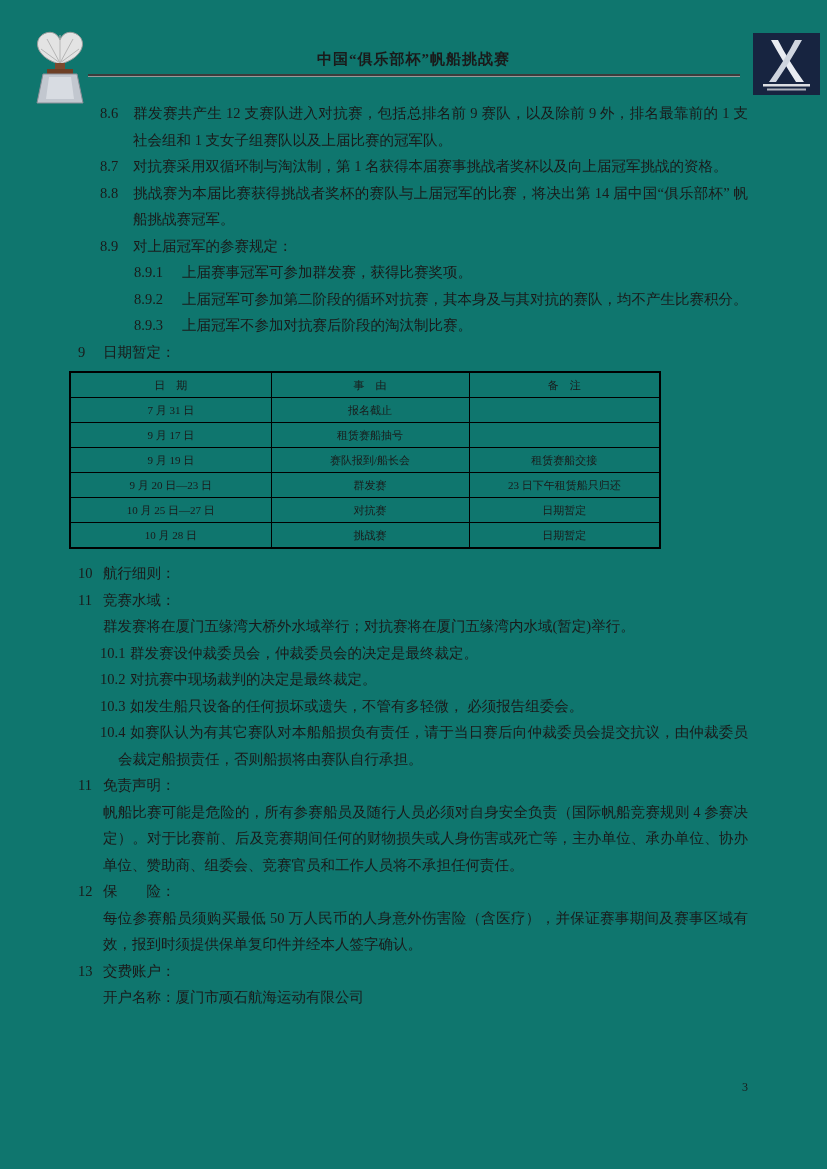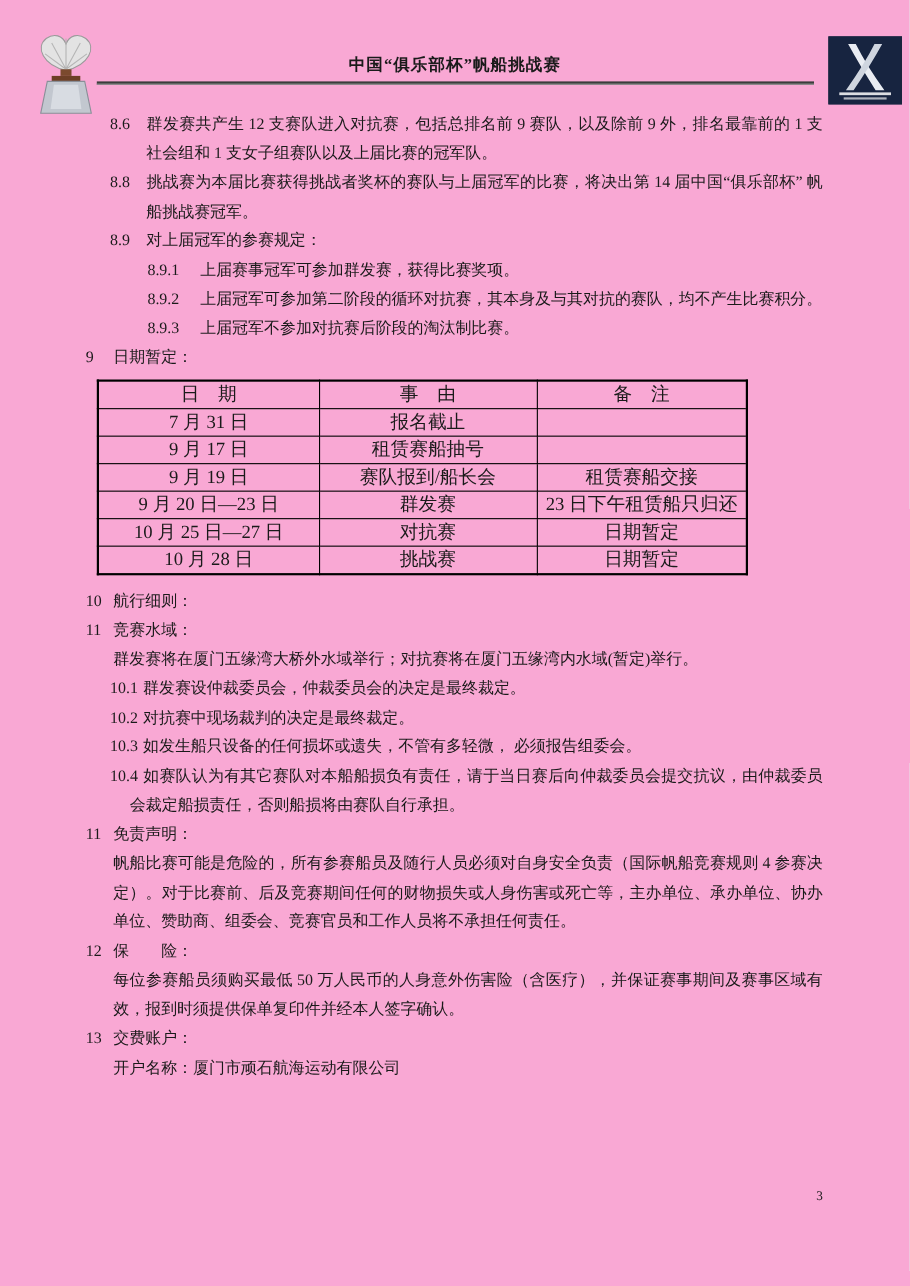--- a/index.html
+++ b/index.html
@@ -1,19 +1,19 @@
 <!DOCTYPE html>
 <html lang="zh"><head>
 <meta charset="utf-8">
 <style>
   html,body{margin:0;padding:0;background:#e8e8e8;}
   .page{
     position:relative;
     width:827px;height:1169px;
-    background:#f9a8d4;
+    background:#0f766e;
     margin:0 auto;
     font-family:"Liberation Serif","DejaVu Serif",serif;
     color:#1a1a1a;
     font-size:14.5px;
     overflow:hidden;
   }
   
   .hdr-title{
     position:absolute;top:50px;left:0;width:827px;
     text-align:center;font-weight:bold;font-size:15px;letter-spacing:1px;
@@ -36,22 +36,22 @@
   .l2{margin-left:100px;padding-left:33px;text-indent:-33px;}
   .l2 .num{display:inline-block;width:33px;text-indent:0;}
   .l3{margin-left:134px;padding-left:17px;text-indent:-17px;}
   .l3 .num{display:inline-block;width:48px;text-indent:0;}
   .pen{margin-left:100px;padding-left:18px;text-indent:-18px;}
   .pen .num{display:inline-block;width:30px;text-indent:0;}
   .para{margin-left:103px;}
   
   table.sched{
     border-collapse:collapse;table-layout:fixed;
-    margin:6px 0 11px 88px;width:590px;
-    font-size:17px;line-height:normal;
+    margin:6px 0 11px 69px;width:590px;
+    font-size:11px;line-height:normal;
   }
   table.sched th,table.sched td{
     border:1px solid #000;height:24px;
     text-align:center;font-weight:normal;padding:0 2px;
     overflow:hidden;white-space:nowrap;
   }
   table.sched{border:2px solid #000;}
   
   .page-num{position:absolute;top:1080px;left:742px;font-size:12px;}
 </style>
@@ -81,20 +81,23 @@
       <path d="M49 7 L42 7 Q33 25 16 49 L23 49 Q38 27 49 7 Z" fill="#cfd5df"></path>
       <rect x="10" y="51" width="47" height="2.5" fill="#ffffff" opacity="0.85"></rect>
       <rect x="14" y="55.5" width="39" height="2" fill="#ffffff" opacity="0.65"></rect>
     </svg>
   </div>
 
   <div class="doc-body">
 
     <div class="blk l2">
       <span class="num">8.6</span><span>群发赛共产生 12 支赛队进入对抗赛，包括总排名前 9 赛队，以及除前 9 外，排名最靠前的 1 支社会组和 1 支女子组赛队以及上届比赛的冠军队。</span>
+    </div>
+    <div class="blk l2">
+      <span class="num">8.7</span><span>对抗赛采用双循环制与淘汰制，第 1 名获得本届赛事挑战者奖杯以及向上届冠军挑战的资格。</span>
     </div>
     <div class="blk l2">
       <span class="num">8.8</span><span>挑战赛为本届比赛获得挑战者奖杯的赛队与上届冠军的比赛，将决出第 14 届中国“俱乐部杯” 帆船挑战赛冠军。</span>
     </div>
     <div class="blk l2">
       <span class="num">8.9</span><span>对上届冠军的参赛规定：</span>
     </div>
     <div class="blk l3">
       <span class="num">8.9.1</span><span>上届赛事冠军可参加群发赛，获得比赛奖项。</span>
     </div>

